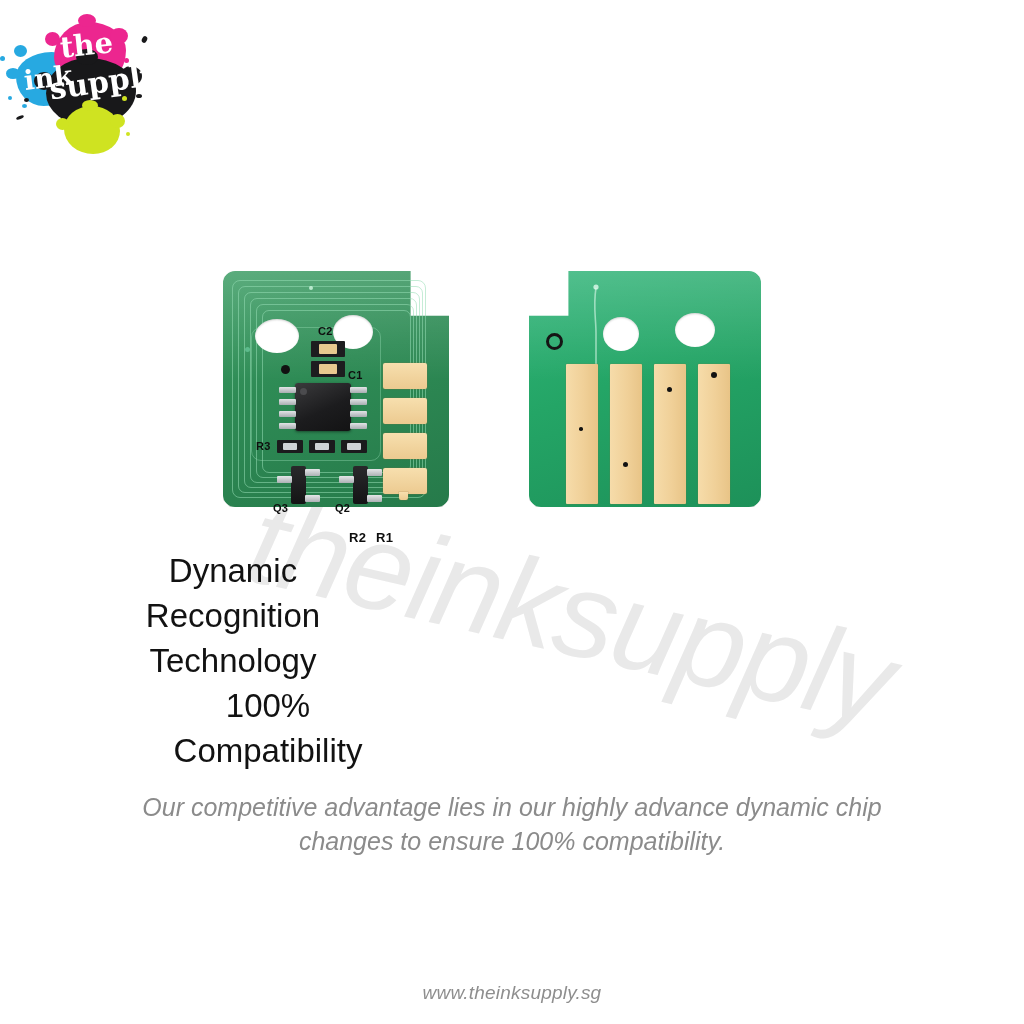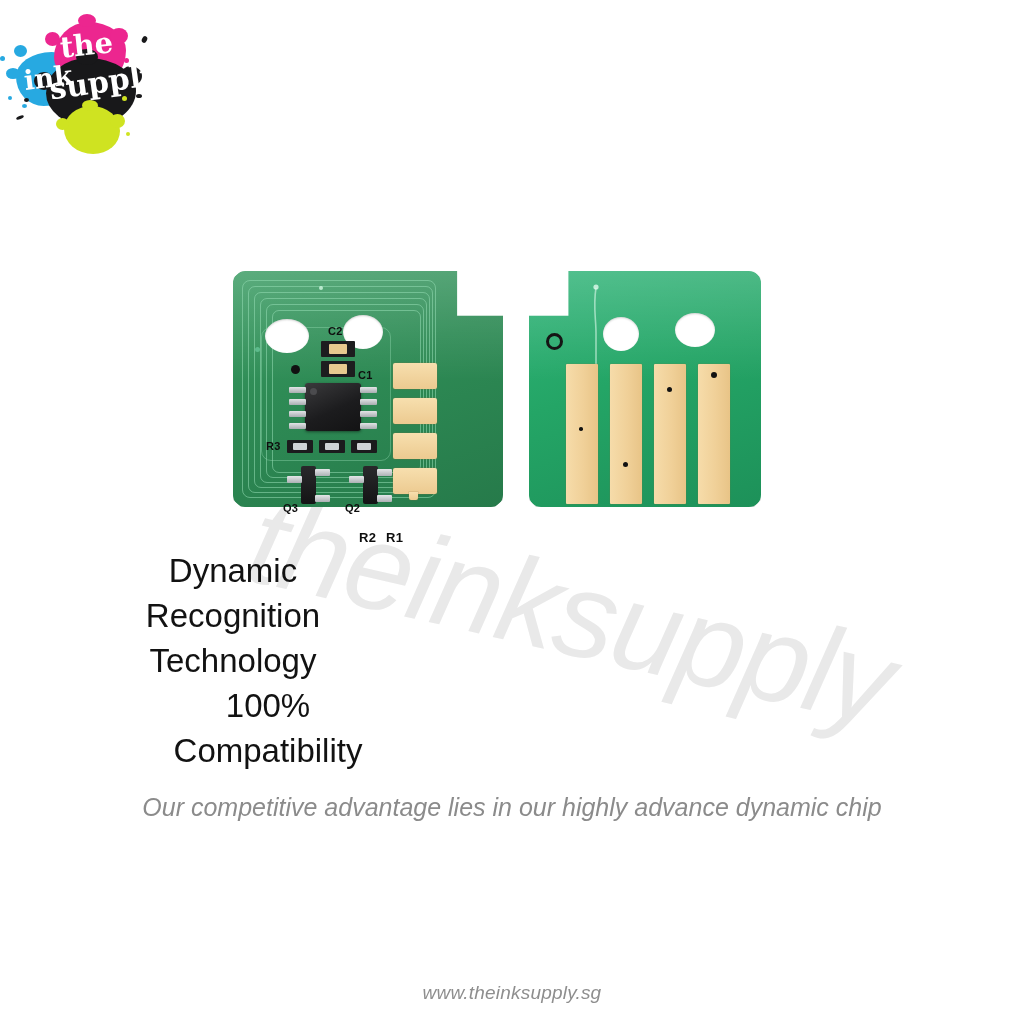--- a/index.html
+++ b/index.html
@@ -92,21 +92,21 @@
     white-space:nowrap;
     opacity:.28;
     -webkit-mask-image:linear-gradient(to top, rgba(0,0,0,0) 5%, rgba(0,0,0,.85) 92%);
             mask-image:linear-gradient(to top, rgba(0,0,0,0) 5%, rgba(0,0,0,.85) 92%);
     filter:blur(1.4px);
   }
 
   
   .chips{position:absolute;left:0;top:0;width:1024px;height:1024px;z-index:4;}
   .chip{position:absolute;}
-  .chip-front{left:233px;top:271px;width:226px;height:236px;padding-left:44px;}
+  .chip-front{left:223px;top:271px;width:226px;height:236px;}
   .chip-back{left:529px;top:271px;width:232px;height:236px;}
 
   .pcb{
     position:absolute;inset:0;
     border-radius:12px;
     box-shadow:0 7px 14px rgba(0,0,0,.24);
   }
   
   .pcb-front{
     background:linear-gradient(160deg,#3a9c63 0%,#2e8b55 42%,#267a4a 100%);
@@ -393,17 +393,18 @@
       <span class="cap-line">Technology</span>
     </div>
     <div class="caption right">
       <span class="cap-line">100%</span>
       <span class="cap-line">Compatibility</span>
     </div>
   </div>
 
   <div class="body-copy">
     <div>Our competitive advantage lies in our highly advance dynamic chip</div>
+    <div>changes to ensure 100% compatibility.</div>
   </div>
 
   <div class="footer">www.theinksupply.sg</div>
 
 </div>
 
 </body></html>

